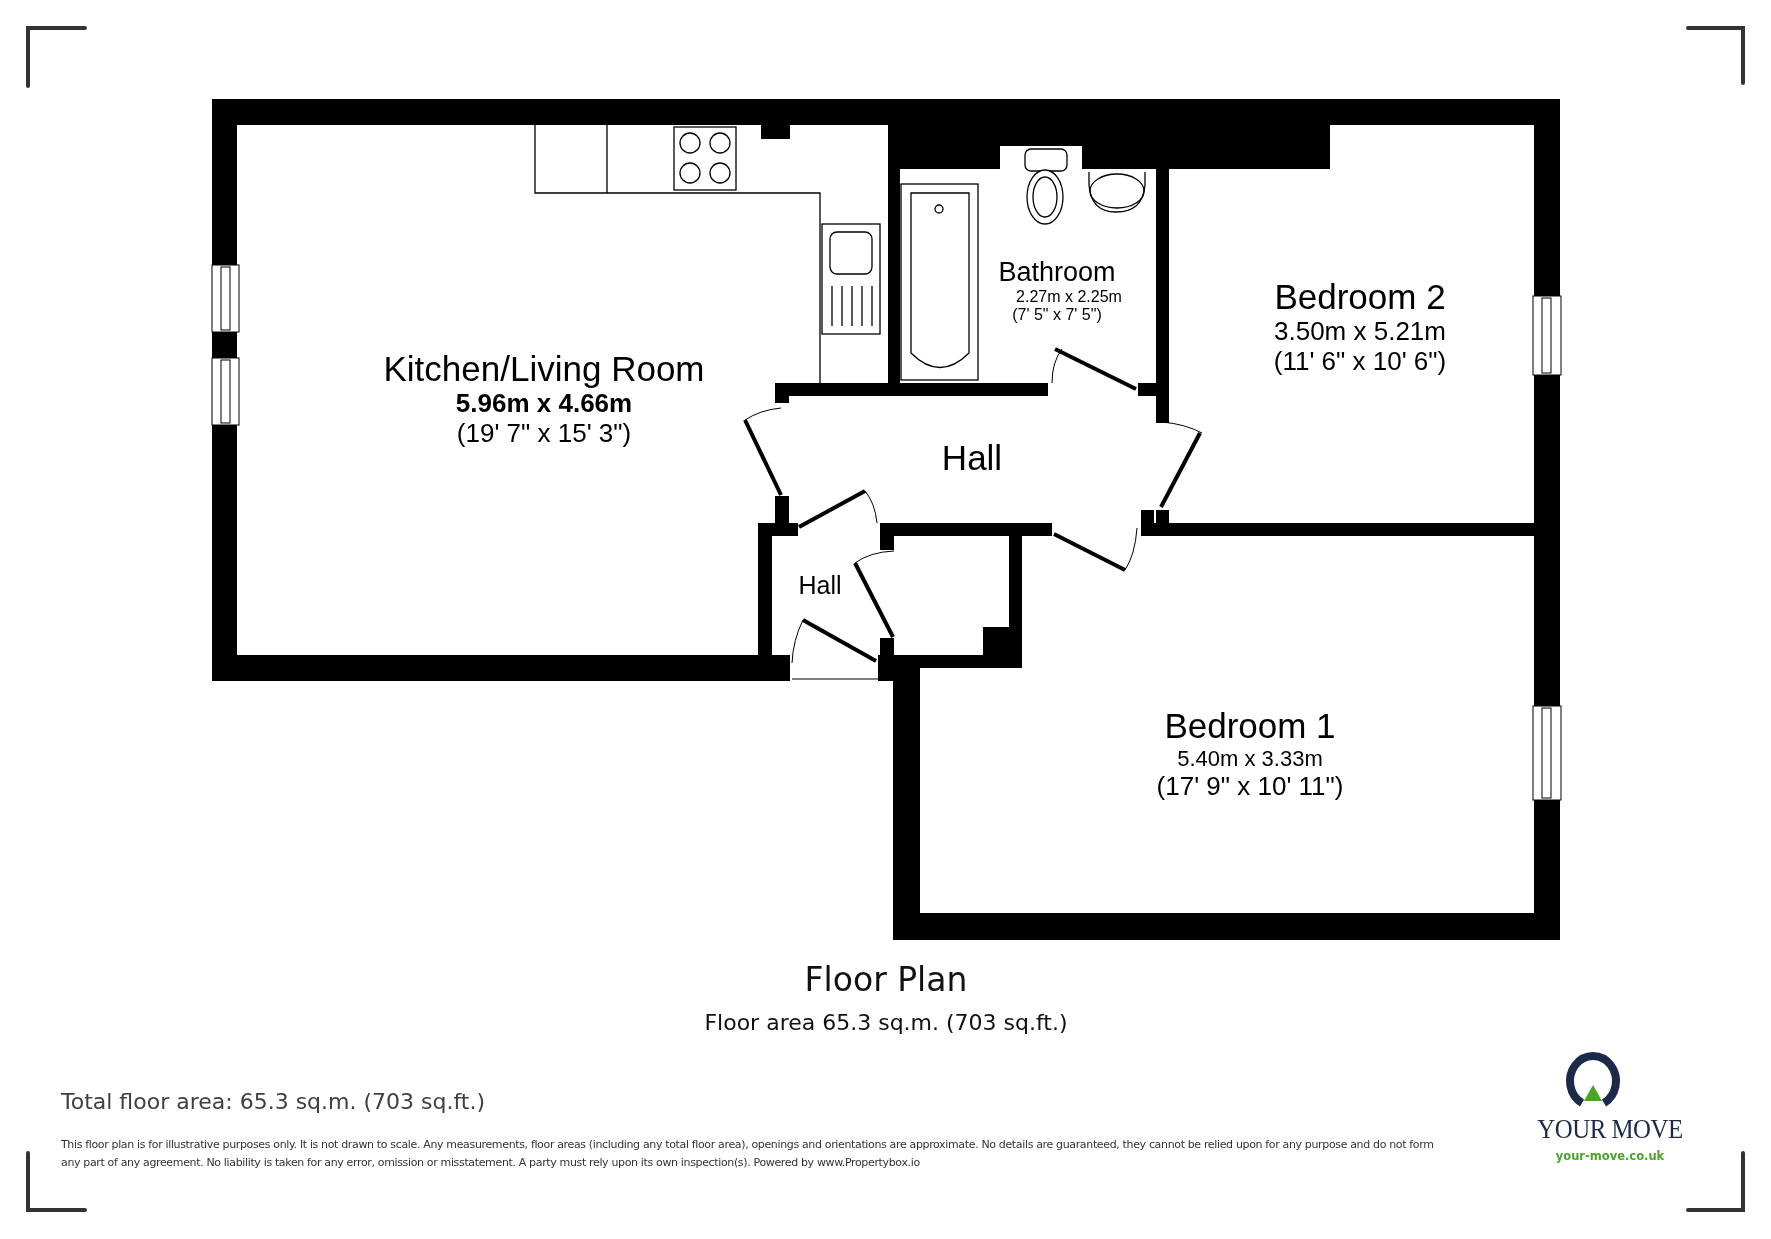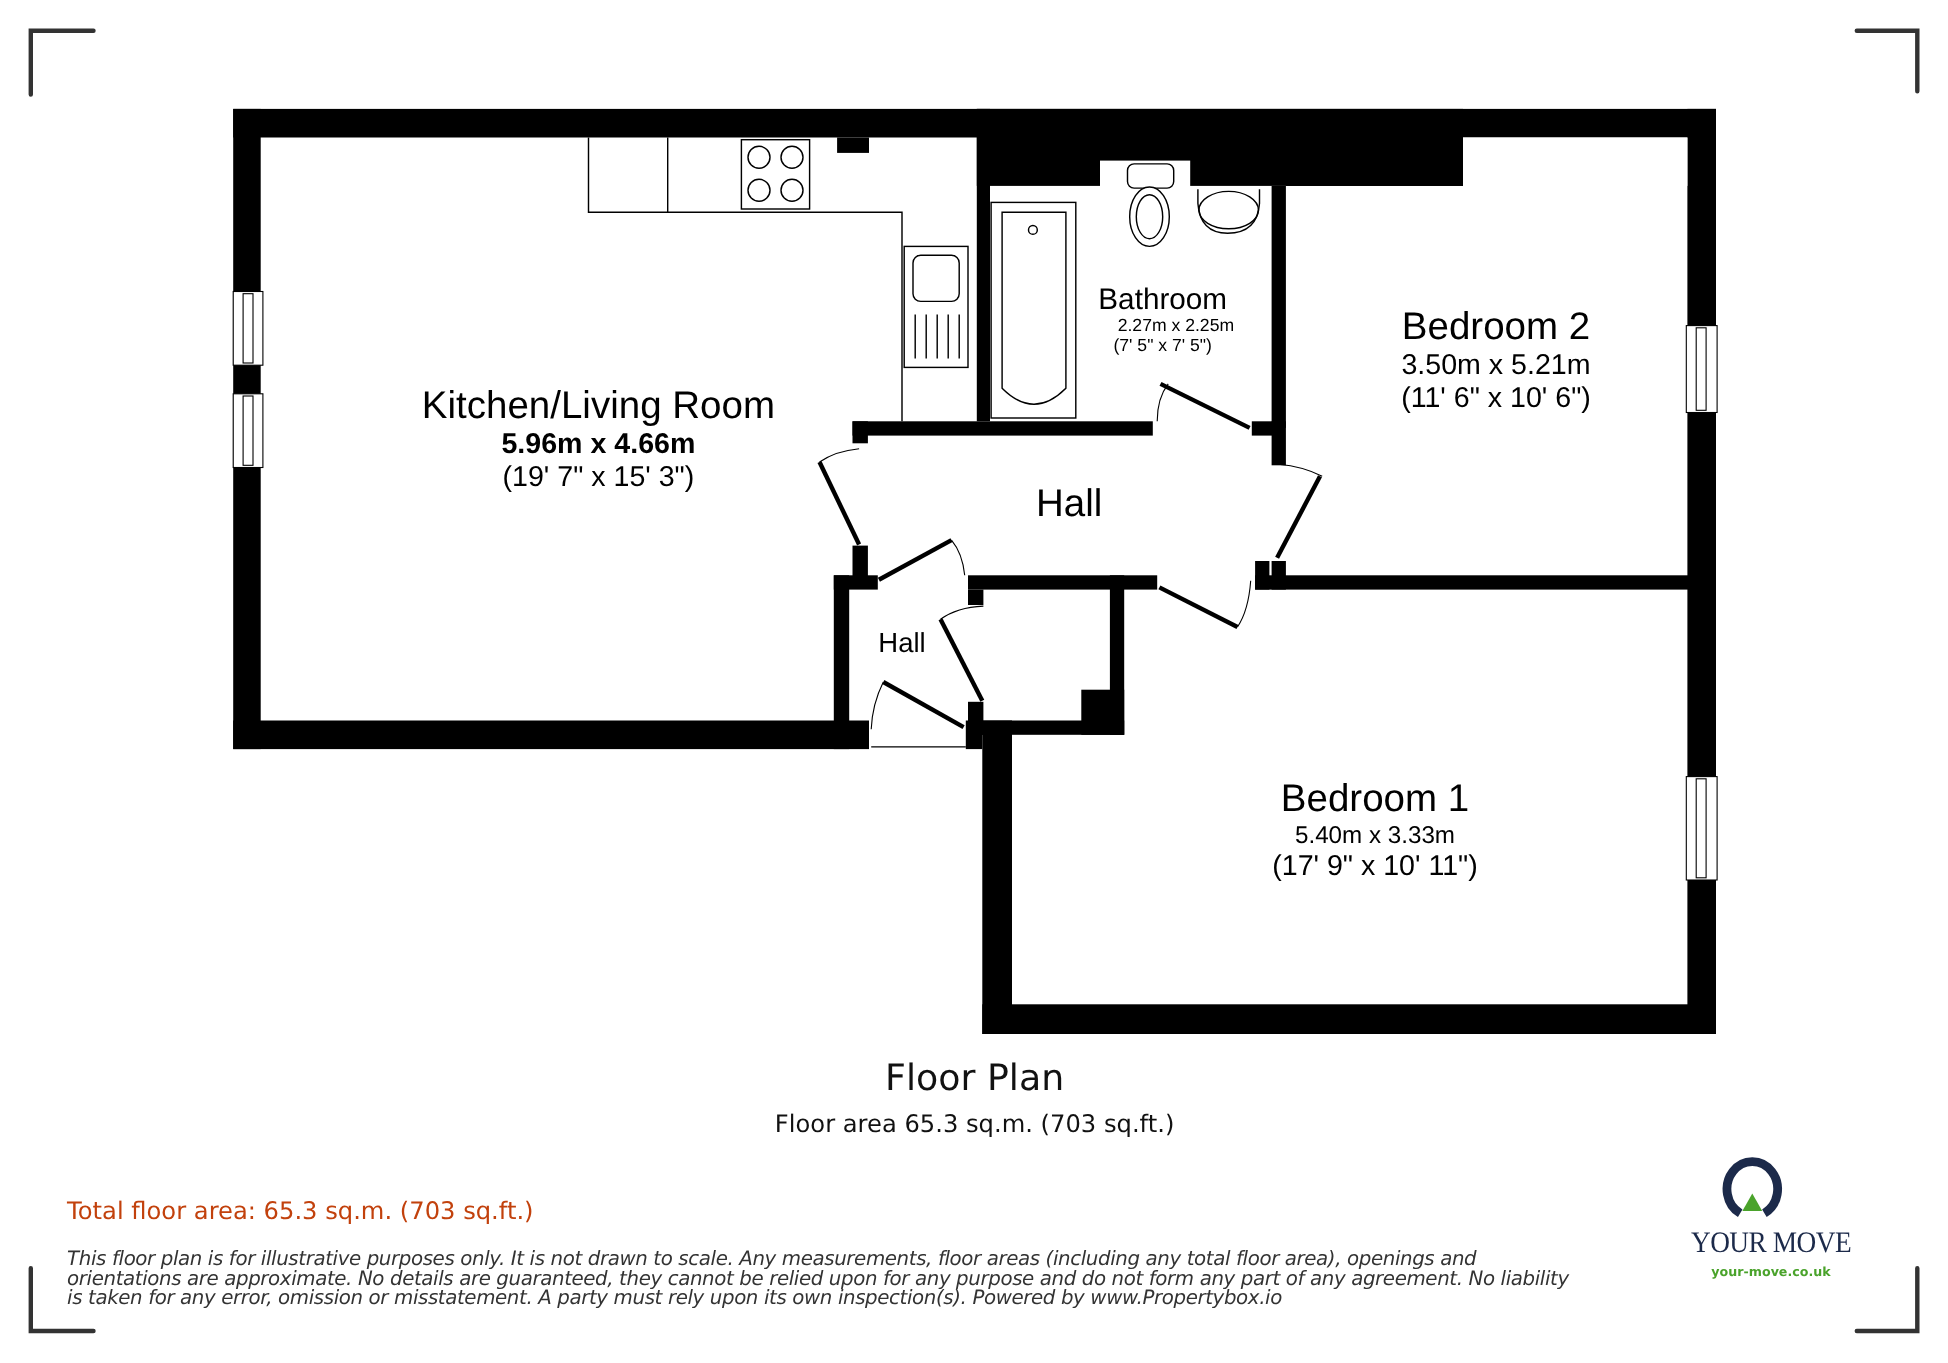--- a/index.html
+++ b/index.html
@@ -3,21 +3,21 @@
 <meta charset="utf-8">
 <style>
   html, body { margin:0; padding:0; background:#ffffff; }
   body { width:1771px; height:1239px; position:relative; overflow:hidden; font-family:"Liberation Sans", sans-serif; color:#000; }
   #plan { position:absolute; left:0; top:0; width:1771px; height:1239px; }
   .lbl { position:absolute; text-align:center; white-space:nowrap; transform:translateX(-50%); line-height:1.15; }
   .room-name { font-family:"Liberation Sans", sans-serif; }
   .room-dim { font-family:"Liberation Sans", sans-serif; }
   .dv { font-family:"DejaVu Sans", sans-serif; }
   .footer-text { position:absolute; font-family:"DejaVu Sans", sans-serif; color:#222; }
-  .disclaimer { position:absolute; left:61px; top:1136px; width:1375px; font-family:"DejaVu Sans", sans-serif; font-size:18px; line-height:17.5px; color:#333; letter-spacing:-0.35px;font-style:italic; }
+  .disclaimer { position:absolute; left:61px; top:1136px; width:1375px; font-family:"DejaVu Sans", sans-serif; font-size:11px; line-height:17.5px; color:#333; letter-spacing:-0.35px; }
   .logo { position:absolute; left:1500px; top:1050px; width:220px; text-align:center; }
   .logo-name { font-family:"Liberation Serif", serif; font-size:27px; color:#1c2a4a; letter-spacing:-0.5px; transform:scaleX(0.92); display:block; margin-top:2px; }
   .logo-url { font-family:"DejaVu Sans", sans-serif; font-size:11.5px; color:#4aa32b; font-weight:bold; display:block; margin-top:4px; }
 </style>
 </head>
 <body>
 
 <svg id="plan" viewBox="0 0 1771 1239" xmlns="http://www.w3.org/2000/svg">
 
   <g stroke="#333" stroke-width="4" fill="none" stroke-linecap="round">
@@ -181,20 +181,20 @@
 
 <div class="lbl" style="left:1250px; top:706px;">
   <div class="room-name" style="font-size:35px;">Bedroom 1</div>
   <div class="room-dim" style="font-size:22px;">5.40m x 3.33m</div>
   <div class="room-dim" style="font-size:26px;">(17' 9" x 10' 11")</div>
 </div>
 
 <div class="lbl dv" style="left:886px; top:961px; font-size:33px; color:#111;">Floor Plan</div>
 <div class="lbl dv" style="left:886px; top:1010px; font-size:22px; color:#111;">Floor area 65.3 sq.m. (703 sq.ft.)</div>
 
-<div class="footer-text" style="left:61px; top:1089px; font-size:22px; color:#c2410c;">Total floor area: 65.3 sq.m. (703 sq.ft.)</div>
+<div class="footer-text" style="left:61px; top:1089px; font-size:22px; color:#404040;">Total floor area: 65.3 sq.m. (703 sq.ft.)</div>
 <div class="disclaimer">This floor plan is for illustrative purposes only. It is not drawn to scale. Any measurements, floor areas (including any total floor area), openings and orientations are approximate. No details are guaranteed, they cannot be relied upon for any purpose and do not form any part of any agreement. No liability is taken for any error, omission or misstatement. A party must rely upon its own inspection(s). Powered by www.Propertybox.io</div>
 
 <div class="logo">
   <div style="height:62px;"></div>
   <span class="logo-name">YOUR MOVE</span>
   <span class="logo-url">your-move.co.uk</span>
 </div>
 
 </body></html>

